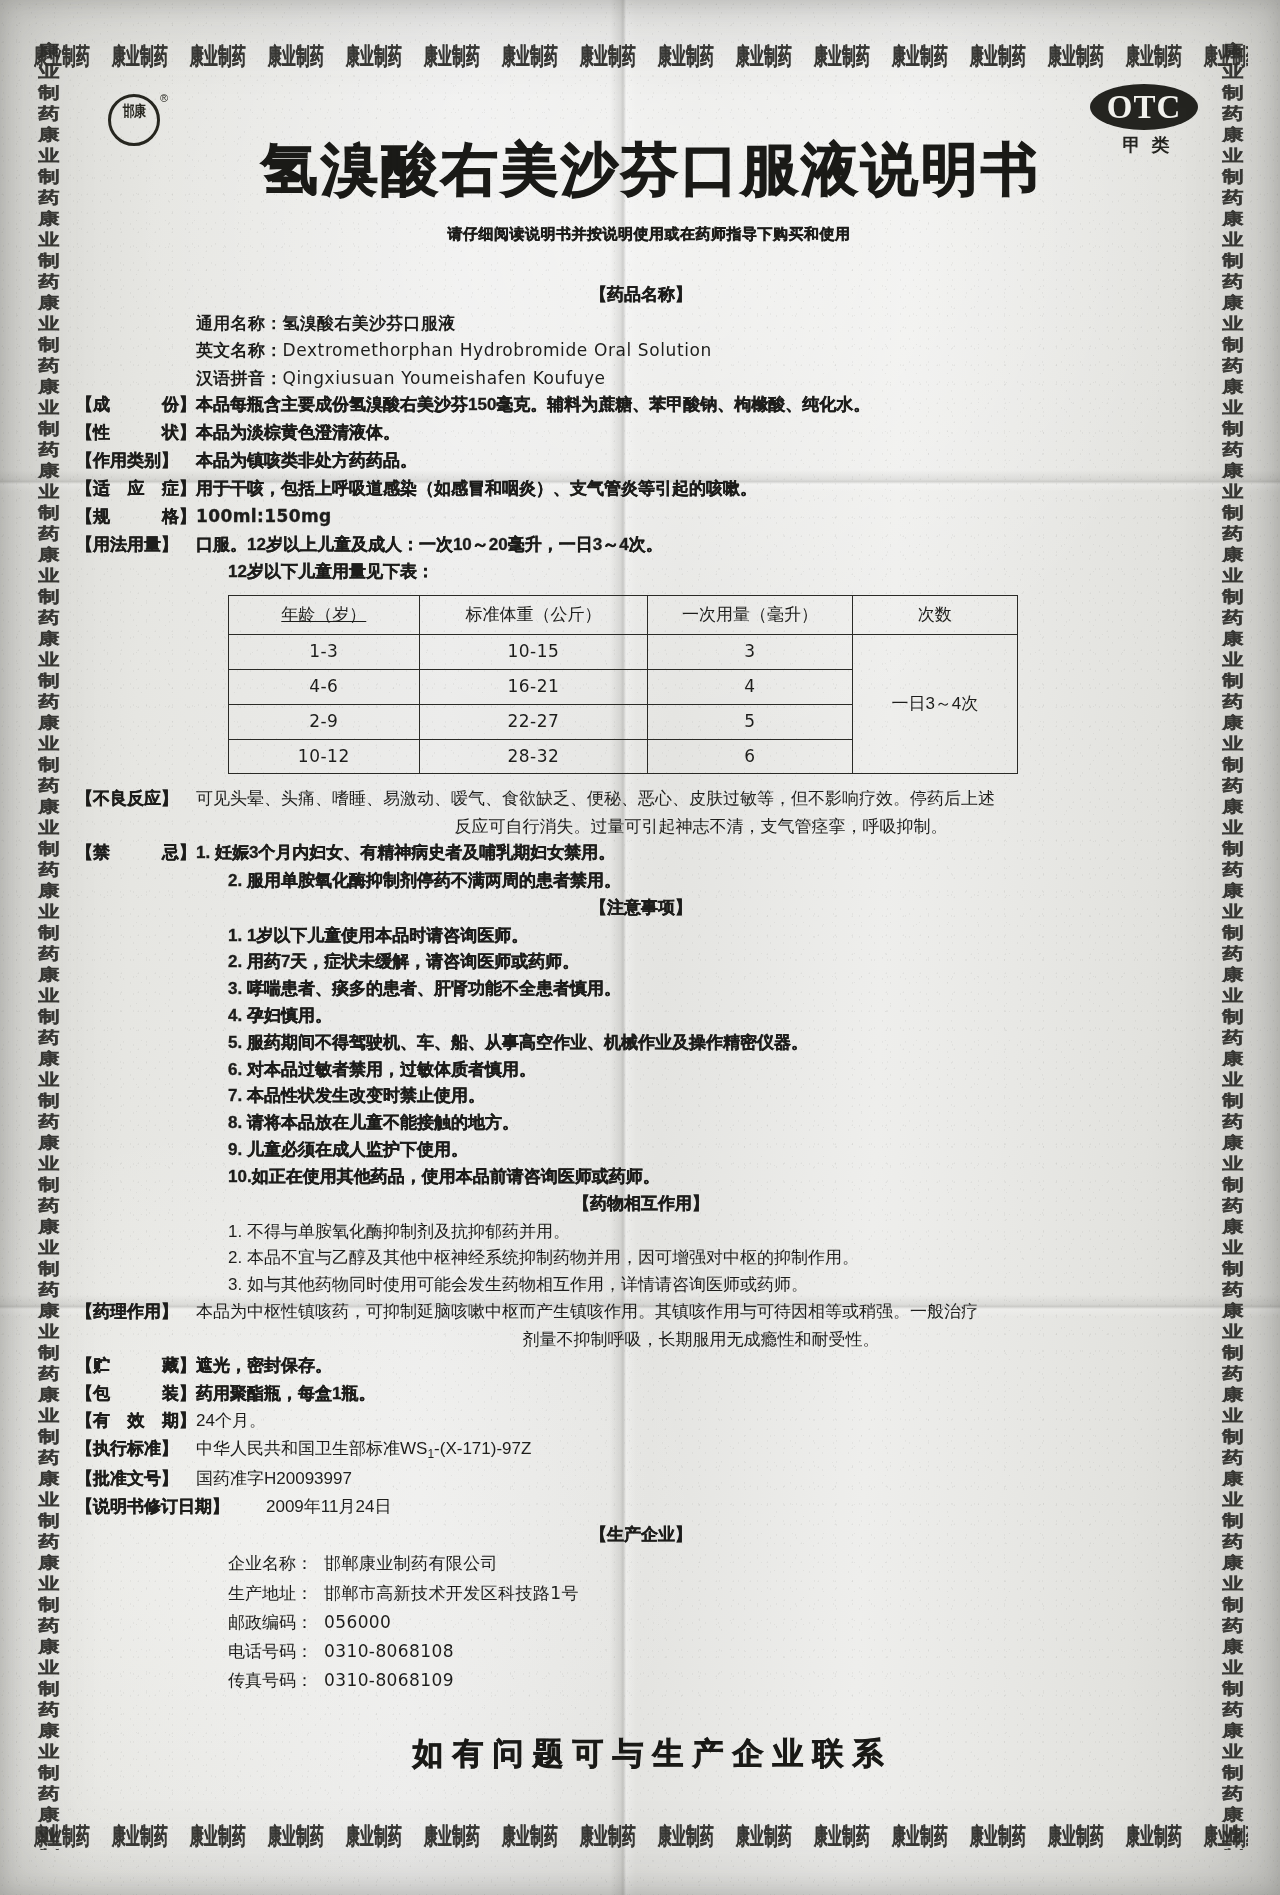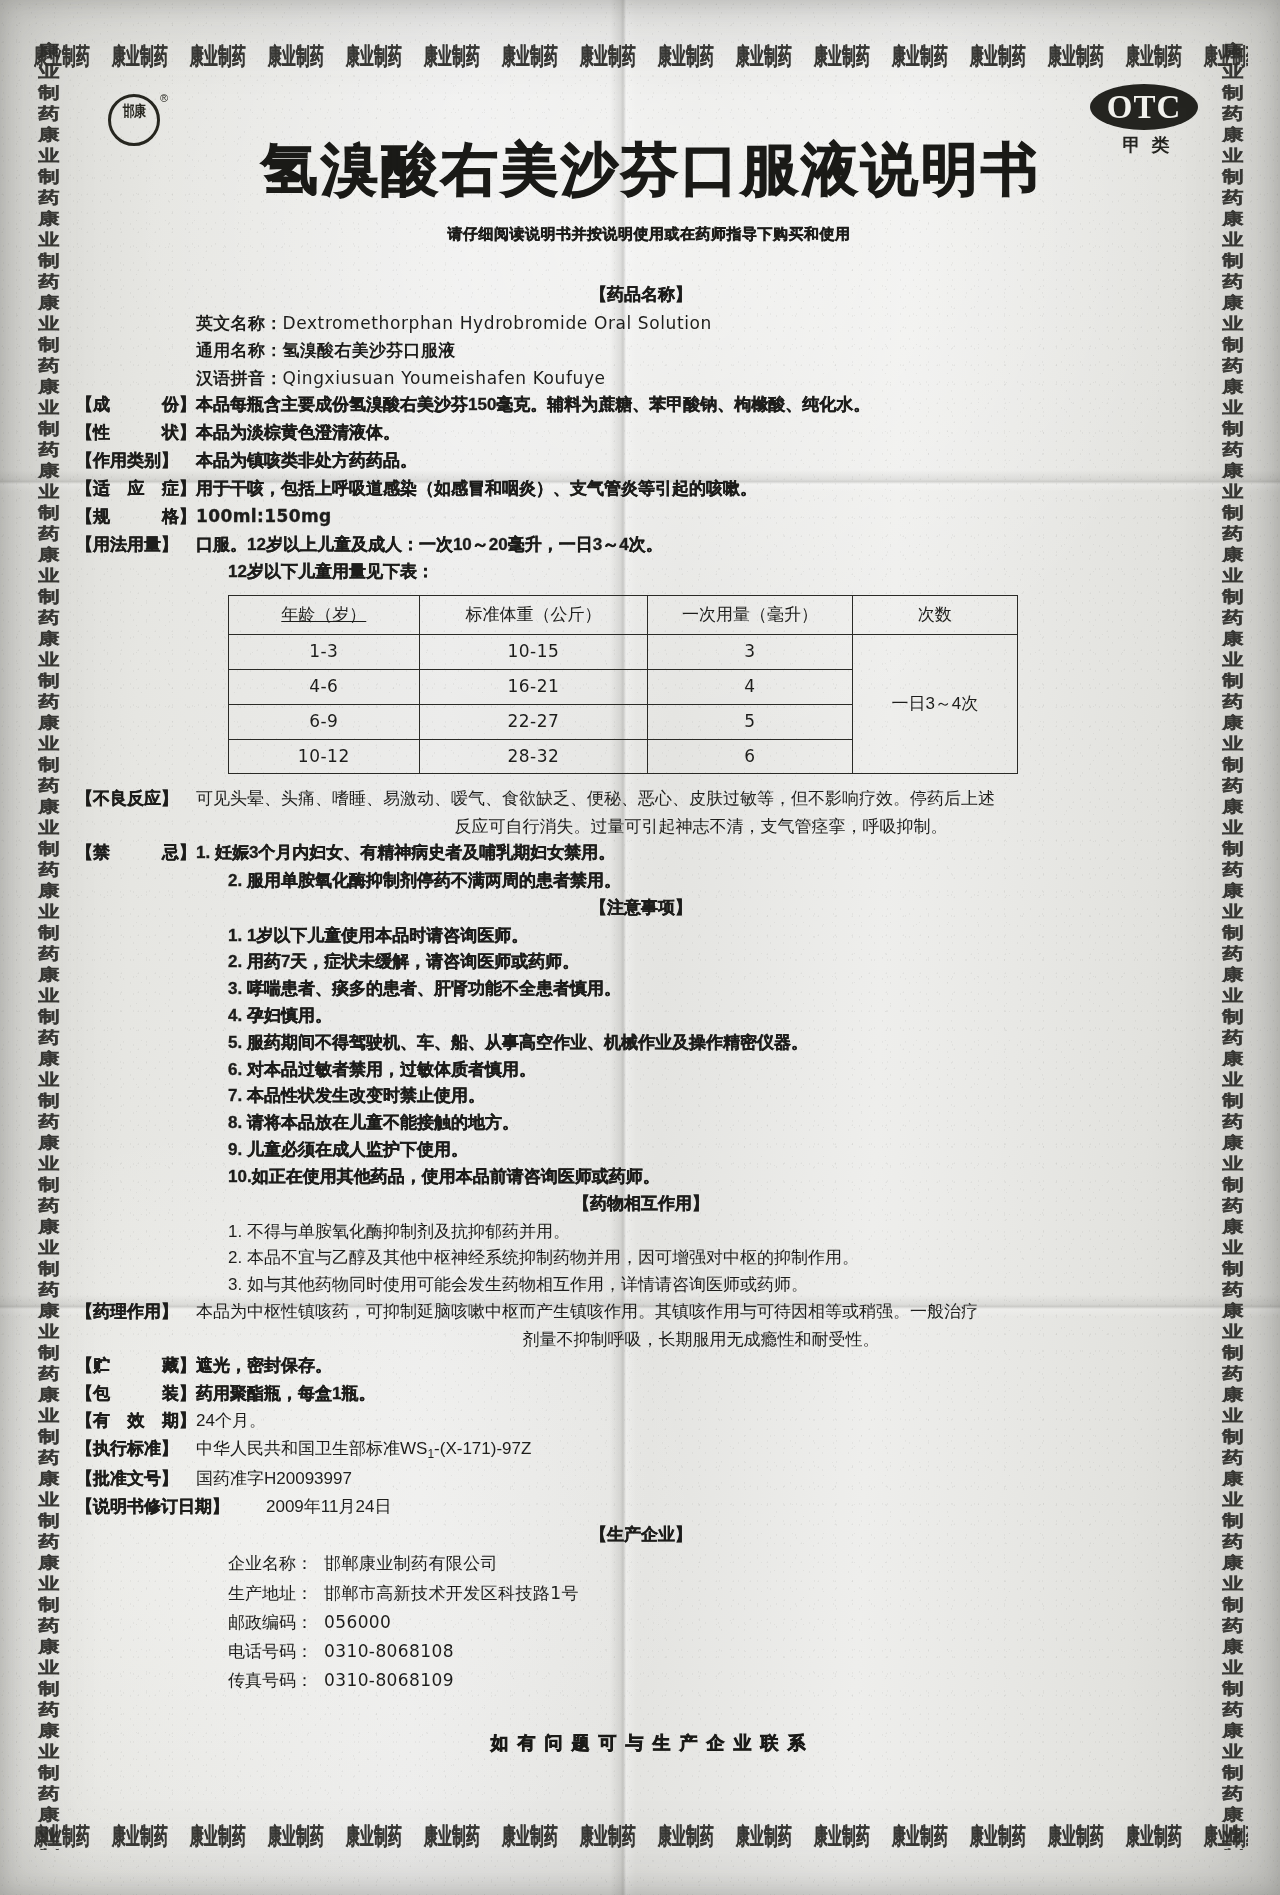--- a/index.html
+++ b/index.html
@@ -264,21 +264,21 @@
   .mfr { padding-left: 152px; margin-top: 2px; }
   .mfr .row { line-height: 1.72; font-size: 17px; }
   .mfr .k { display: inline-block; width: 96px; }
   .mfr .v { font-family: "DejaVu Sans", sans-serif; letter-spacing: .4px; }
 
   
   #footer {
     text-align: center;
     margin-top: 34px;
     padding-left: 14px;
-    font-size: 18px;
+    font-size: 31px;
     font-weight: 700;
     letter-spacing: 9px;
     text-indent: 9px;
     color: #1a1a17;
     -webkit-text-stroke: .7px #1a1a17;
   }
 
   .mono { font-family: "DejaVu Sans", sans-serif; letter-spacing: .4px; }
   .sub  { font-size: 12px; vertical-align: sub; }
 
@@ -497,24 +497,24 @@
     <h1 id="title">氢溴酸右美沙芬口服液说明书</h1>
     <div id="subtitle">请仔细阅读说明书并按说明使用或在药师指导下购买和使用</div>
 
     <div id="body">
 
       <div class="sec">
         <span class="lab">【药品名称】</span>
       </div>
       <div class="name-block">
         <div class="row">
-          <span class="cn">英文名称：</span><span class="latin">Dextromethorphan Hydrobromide Oral Solution</span>
+          <span class="cn">通用名称：</span><span class="cn">氢溴酸右美沙芬口服液</span>
         </div>
         <div class="row">
-          <span class="cn">通用名称：</span><span class="cn">氢溴酸右美沙芬口服液</span>
+          <span class="cn">英文名称：</span><span class="latin">Dextromethorphan Hydrobromide Oral Solution</span>
         </div>
         <div class="row">
           <span class="cn">汉语拼音：</span><span class="latin">Qingxiusuan Youmeishafen Koufuye</span>
         </div>
       </div>
 
       <div class="sec">
         <span class="lab-j">
           <span>【成</span>
             <span>份】</span>
@@ -574,21 +574,21 @@
               <td class="num">10-15</td>
               <td class="num">3</td>
               <td class="freq" rowspan="4">一日3～4次</td>
             </tr>
             <tr>
               <td class="num">4-6</td>
               <td class="num">16-21</td>
               <td class="num">4</td>
             </tr>
             <tr>
-              <td class="num">6-9</td>
+              <td class="num">2-9</td>
               <td class="num">22-27</td>
               <td class="num">5</td>
             </tr>
             <tr>
               <td class="num">10-12</td>
               <td class="num">28-32</td>
               <td class="num">6</td>
             </tr>
           </tbody>
         </table>

